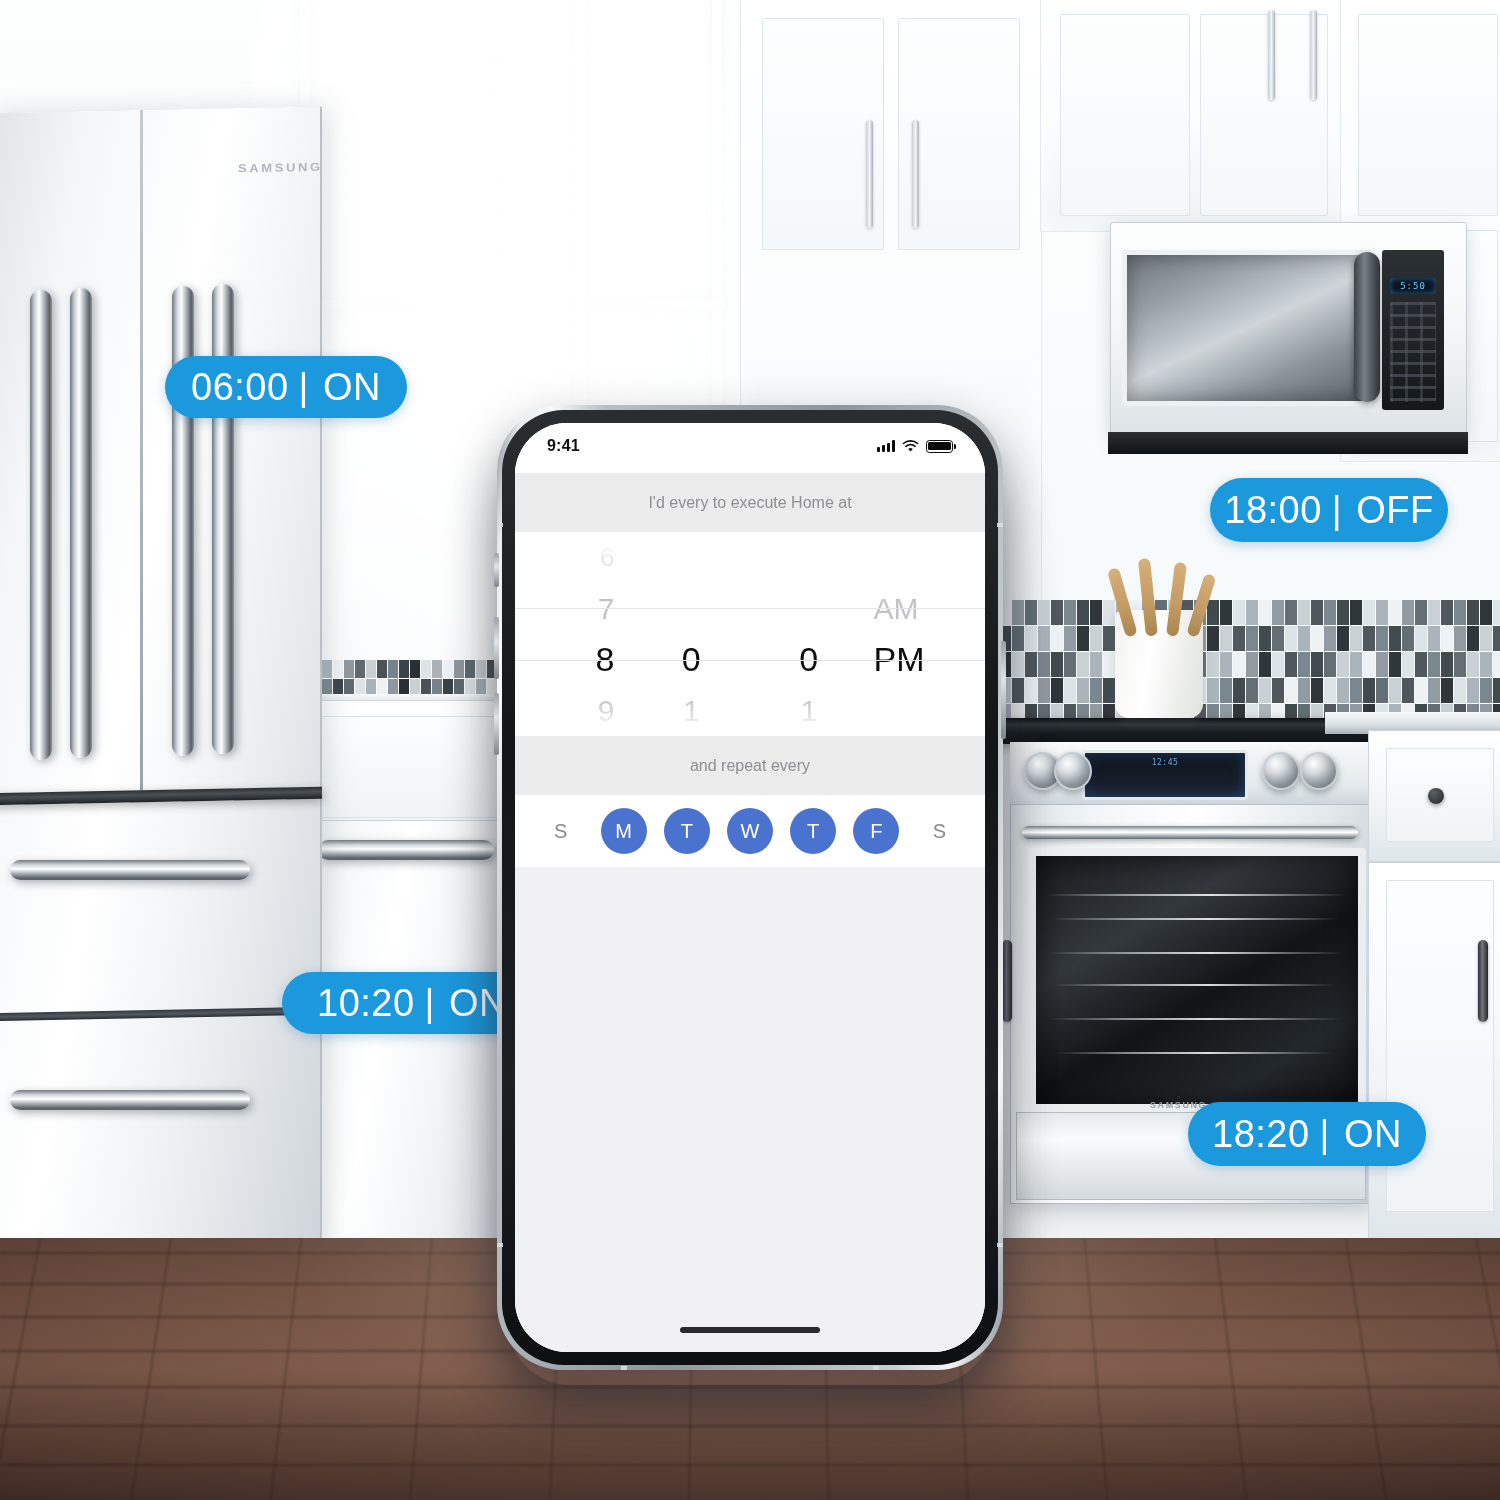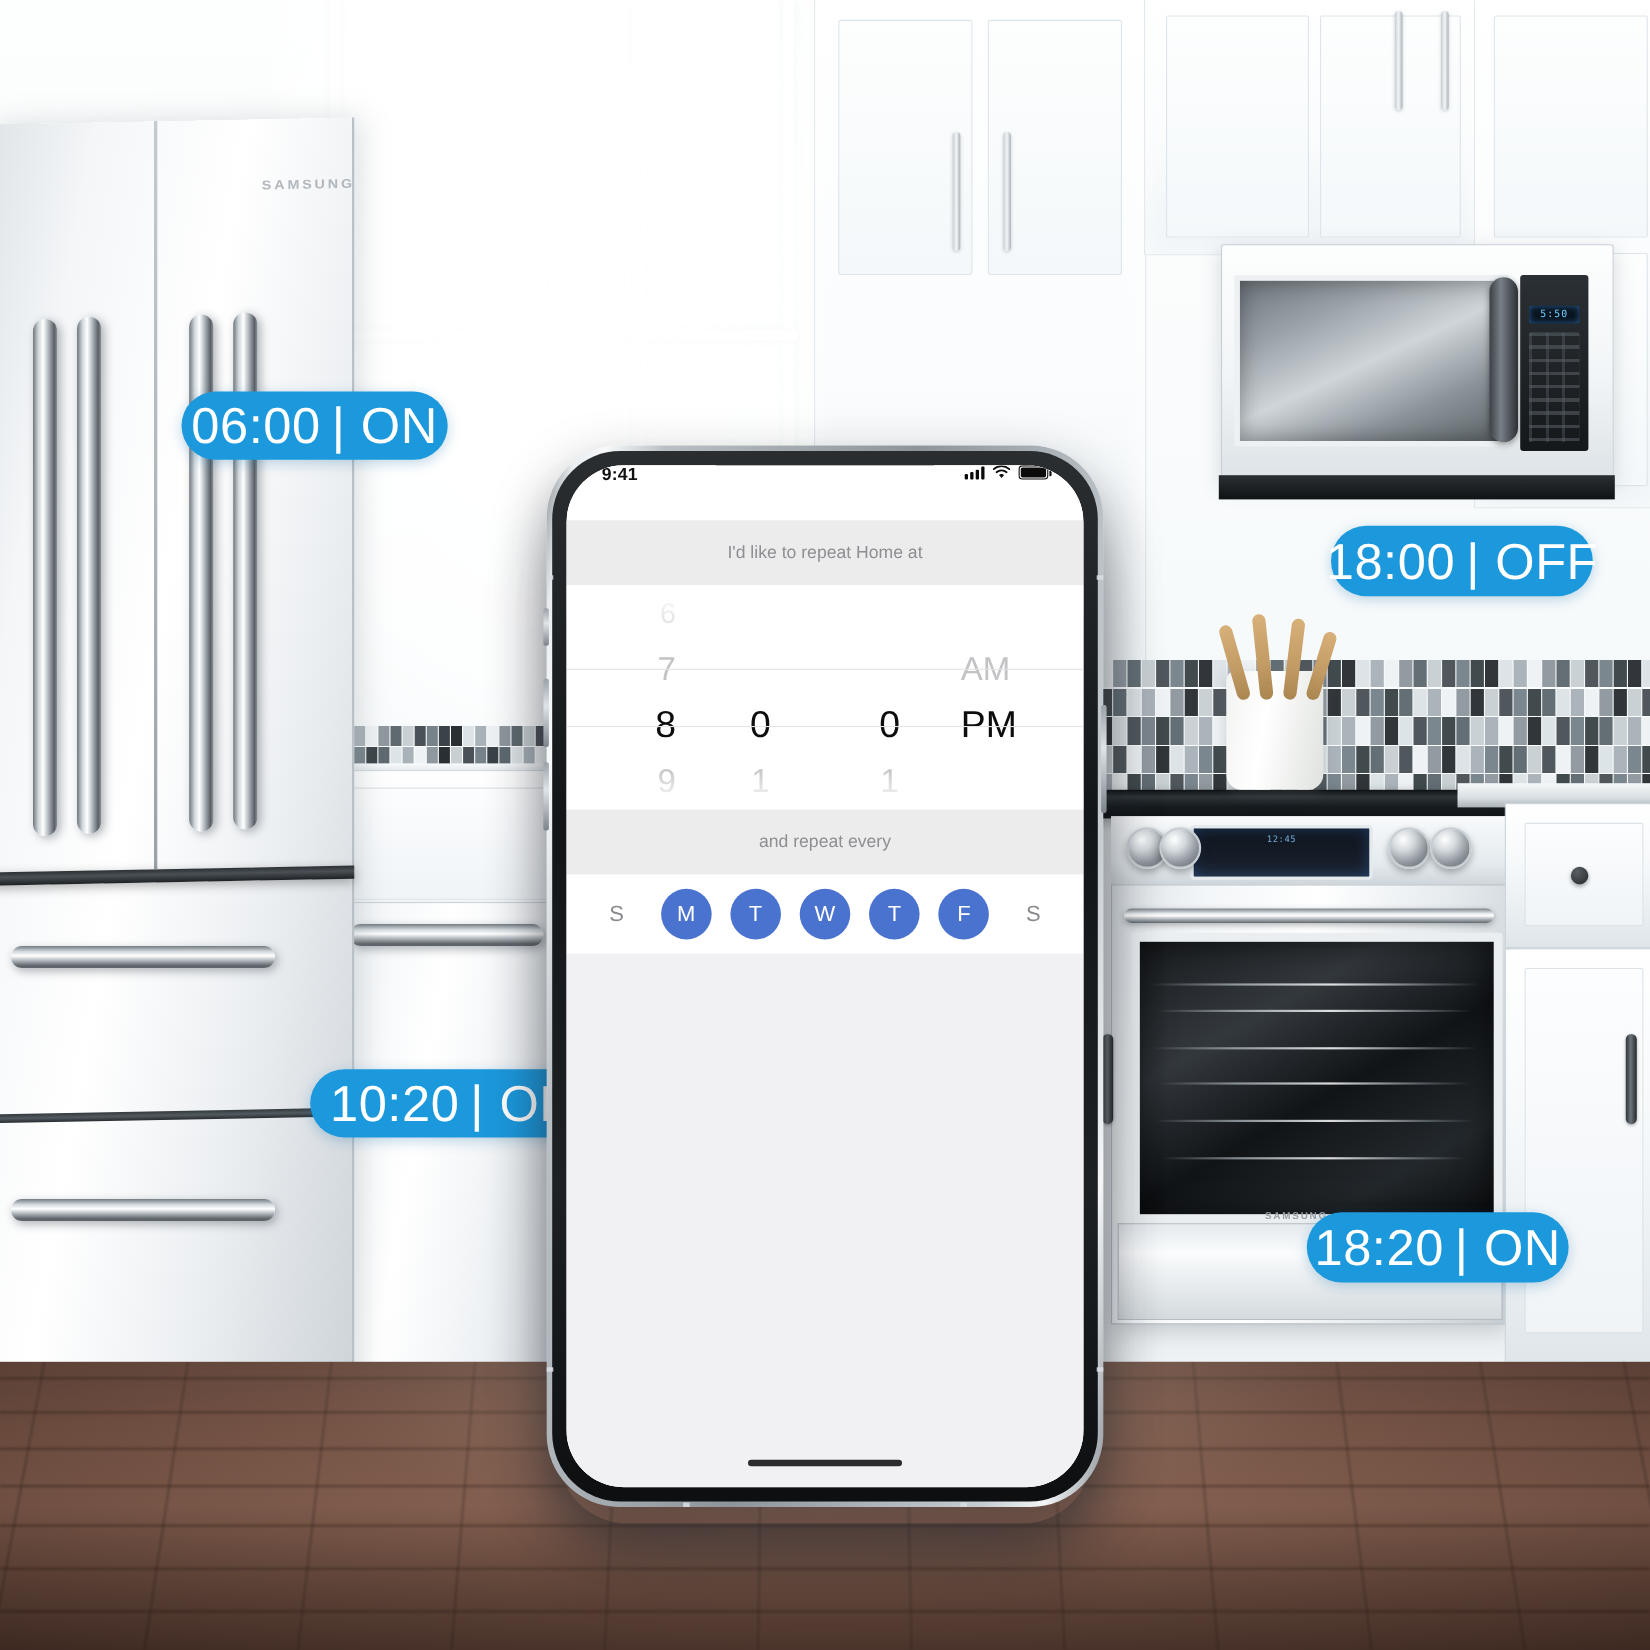--- a/index.html
+++ b/index.html
@@ -401,21 +401,21 @@
 
   
   .badge {
     position: absolute;
     background: #1c99dd;
     color: #ffffff;
     border-radius: 44px;
     display: flex;
     align-items: center;
     justify-content: center;
-    font-size: 46px;
+    font-size: 38px;
     font-weight: 400;
     letter-spacing: 0.5px;
     white-space: nowrap;
     box-shadow: 0 3px 12px rgba(20,110,170,0.28);
     font-family: "Liberation Sans", sans-serif;
   }
   .badge .sep {
     padding: 0 6px 0 10px;
     font-weight: 300;
   }
@@ -506,21 +506,21 @@
     inset: 0;
     display: flex;
     flex-direction: column;
     background: #f1f1f4;
   }
   .statusbar {
     height: 46px;
     flex: 0 0 auto;
     background: #ffffff;
     display: flex;
-    align-items: flex-start;
+    align-items: center;
     padding: 0 32px 4px 32px;
     justify-content: space-between;
     position: relative;
     z-index: 7;
   }
   .status-time {
     font-size: 16px;
     font-weight: 600;
     color: #111;
     letter-spacing: 0.2px;
@@ -964,21 +964,21 @@
                   <path d="M3.9 6.3 a7 7 0 0 1 9.2 0" stroke="#0b0b0b" stroke-width="1.6" fill="none" stroke-linecap="round"></path>
                   <path d="M1.4 3.5 a10.8 10.8 0 0 1 14.2 0" stroke="#0b0b0b" stroke-width="1.6" fill="none" stroke-linecap="round"></path>
                 </svg>
                 <div class="batt">
                     <i></i>
                   </div>
               </div>
             </div>
 
 
-            <div class="section-band">I'd like to repeat Home at</div>
+            <div class="section-band">I'd every to execute Home at</div>
 
             <div class="picker">
               <div class="picker-cols">
                 <div class="pcol hour">
                   <div class="row far">6</div>
                   <div class="row">7</div>
                   <div class="row sel">8</div>
                   <div class="row">9</div>
 
                 </div>

